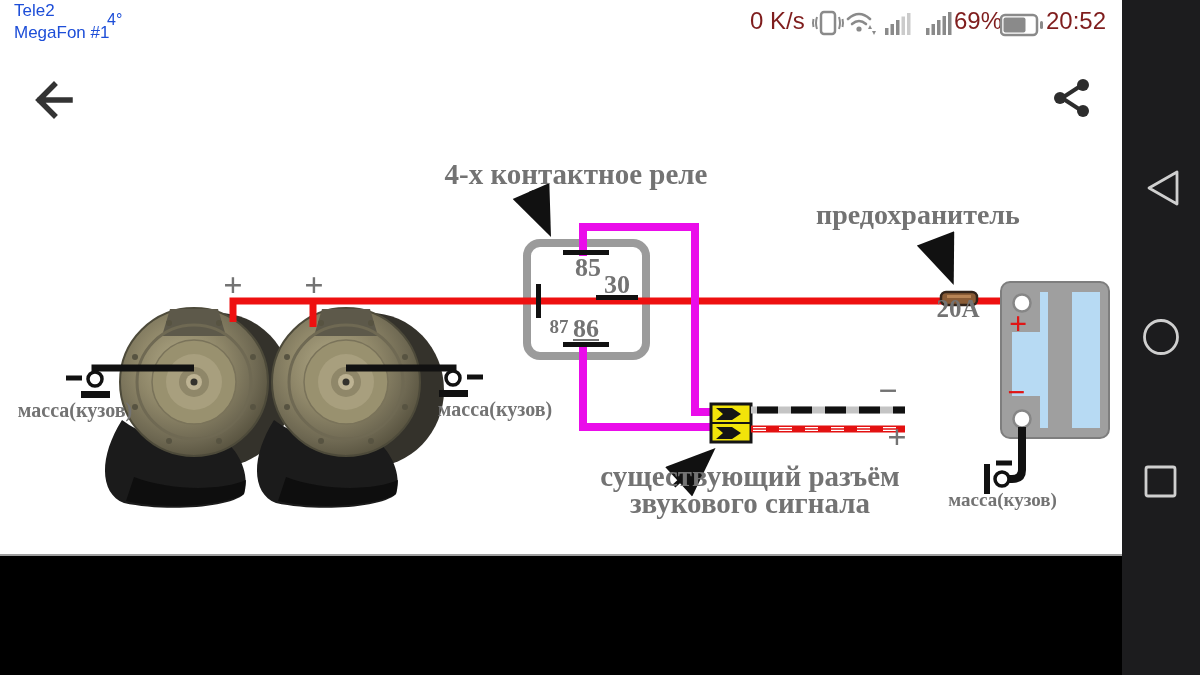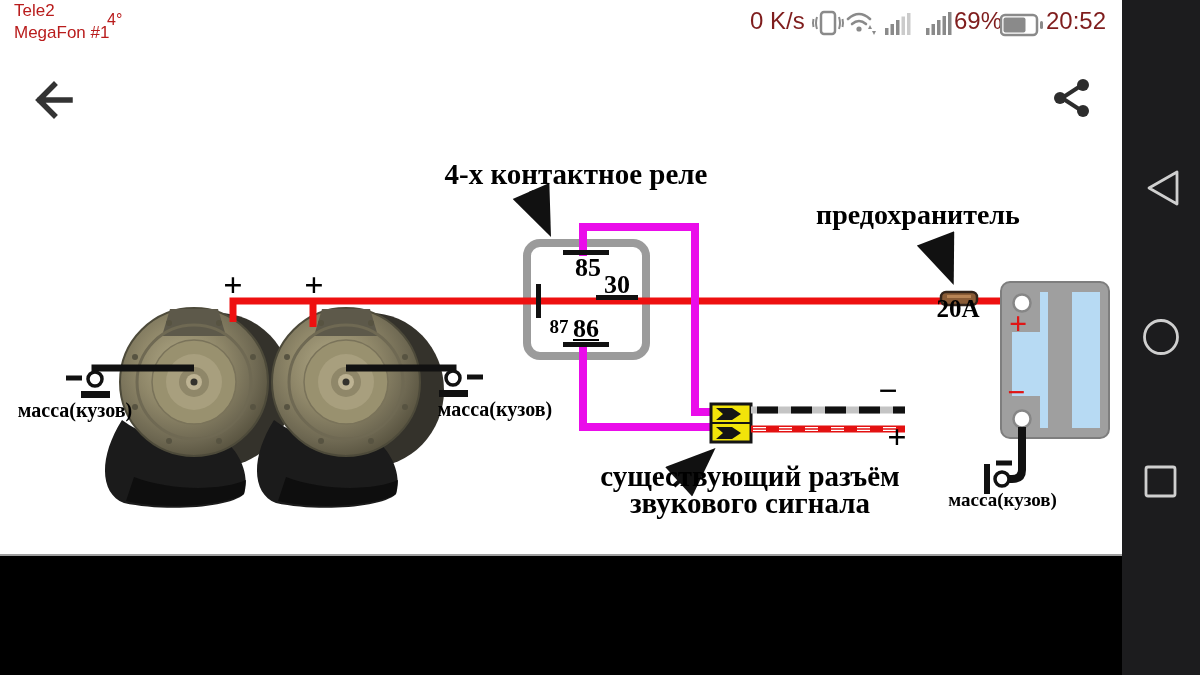--- a/index.html
+++ b/index.html
@@ -1,24 +1,24 @@
 <!DOCTYPE html>
 <html><head>
 <meta charset="utf-8">
 <style>
   html,body{margin:0;padding:0;background:#444;}
   .screen{position:relative;width:1200px;height:675px;overflow:hidden;background:#fff;
           font-family:"Liberation Sans","DejaVu Sans",sans-serif;}
   .abs{position:absolute;}
   
-  .st-txt{position:absolute;color:#b91c1c;line-height:1.1;}
+  .st-txt{position:absolute;color:#1d4ed8;line-height:1.1;}
   .st-big{font-size:24px;color:#7f1d1d;}
   
   .lbl{position:absolute;font-family:"Liberation Serif","DejaVu Serif",serif;font-weight:bold;
-       color:#000000;text-align:center;line-height:1;white-space:nowrap;}
+       color:#737373;text-align:center;line-height:1;white-space:nowrap;}
   .red{color:#e01515;}
   
   .bottombar{position:absolute;left:0;top:554px;width:1122px;height:121px;background:#000;
              border-top:2px solid #9d9d9d;}
   .navbar{position:absolute;right:0;top:0;width:78px;height:675px;background:#1c1c1e;}
   .navbtn{position:absolute;left:0;width:78px;height:60px;}
 </style>
 </head>
 <body>
 

